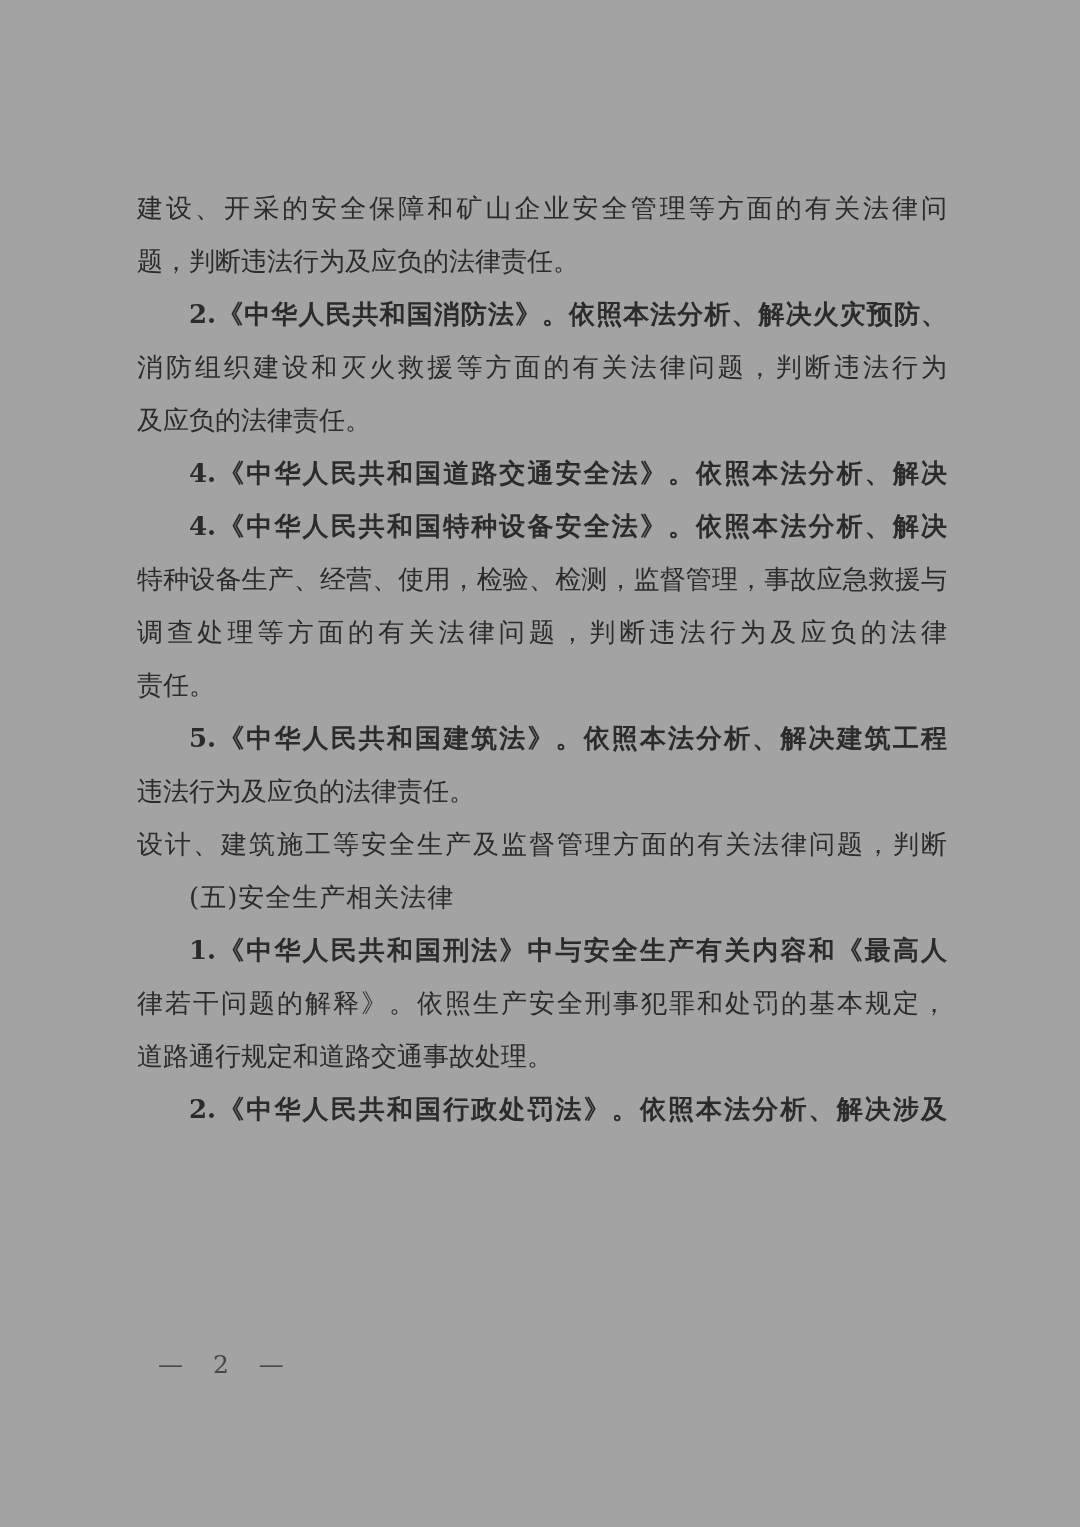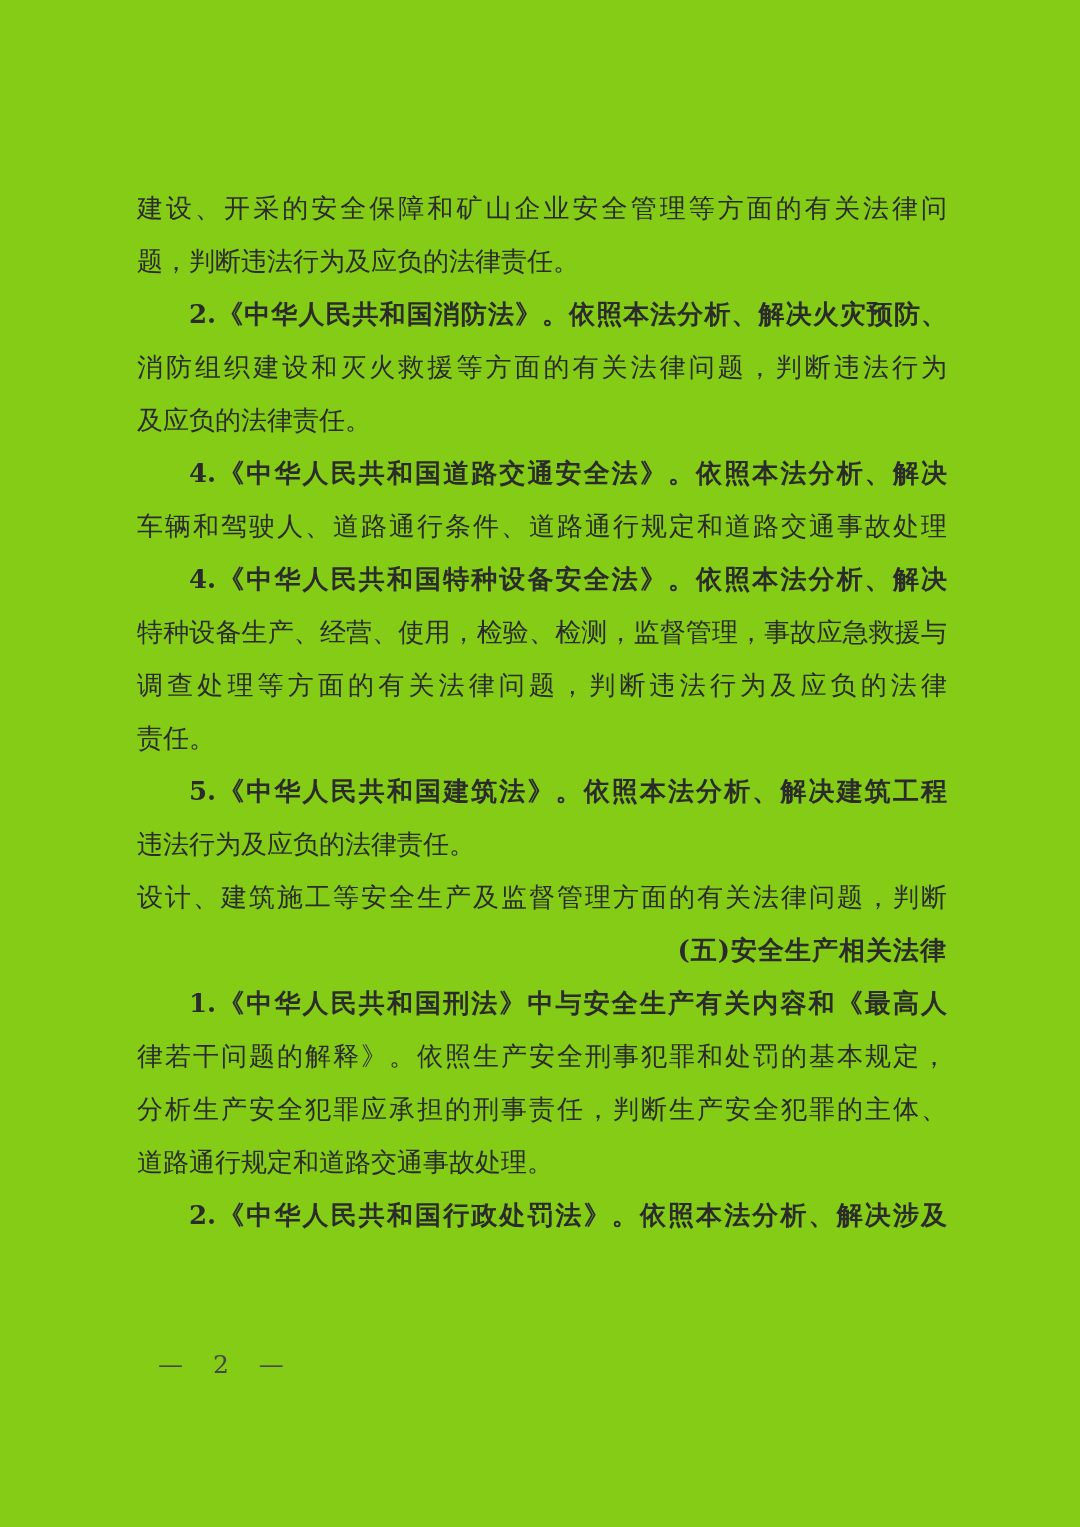--- a/index.html
+++ b/index.html
@@ -5,21 +5,21 @@
   html, body {
     margin: 0;
     padding: 0;
     background: #e9e9e9;
   }
   .page {
     position: relative;
     width: 1080px;
     height: 1527px;
     margin: 0 auto;
-    background: #84cc16;
+    background: #a3a3a3;
     font-family: "DejaVu Serif", "Liberation Serif", serif;
     color: #2b2b2b;
     overflow: hidden;
   }
   .text-column {
     position: absolute;
     left: 137px;
     top: 182px;
     width: 810px;
   }
@@ -33,23 +33,22 @@
   }
   .line.justify {
     text-align: justify;
     text-align-last: justify;
   }
   .line.indent {
     padding-left: 52px;
     font-weight: bold;
   }
   .line.bold {
-    font-weight: 700;
+    font-weight: 400;
     letter-spacing: 1px;
-    text-align: right;
   }
   .page-footer {
     position: absolute;
     left: 158px;
     top: 1350px;
     font-size: 25px;
     color: #474747;
     letter-spacing: 6px;
     word-spacing: 10px;
   }
@@ -60,31 +59,29 @@
 <div class="page">
 
   <div class="text-column">
 
   <div class="line justify">建设、开采的安全保障和矿山企业安全管理等方面的有关法律问</div>
       <div class="line">题，判断违法行为及应负的法律责任。</div>
       <div class="line indent justify">2.《中华人民共和国消防法》。依照本法分析、解决火灾预防、</div>
       <div class="line justify">消防组织建设和灭火救援等方面的有关法律问题，判断违法行为</div>
       <div class="line">及应负的法律责任。</div>
       <div class="line indent justify">4.《中华人民共和国道路交通安全法》。依照本法分析、解决</div>
-      <div class="line justify">车辆和驾驶人、道路通行条件、道路通行规定和道路交通事故处理</div>
       <div class="line indent justify">4.《中华人民共和国特种设备安全法》。依照本法分析、解决</div>
       <div class="line justify">特种设备生产、经营、使用，检验、检测，监督管理，事故应急救援与</div>
       <div class="line justify">调查处理等方面的有关法律问题，判断违法行为及应负的法律</div>
       <div class="line">责任。</div>
       <div class="line indent justify">5.《中华人民共和国建筑法》。依照本法分析、解决建筑工程</div>
       <div class="line">违法行为及应负的法律责任。</div>
       <div class="line justify">设计、建筑施工等安全生产及监督管理方面的有关法律问题，判断</div>
       <div class="line indent bold">(五)安全生产相关法律</div>
       <div class="line indent justify">1.《中华人民共和国刑法》中与安全生产有关内容和《最高人</div>
       <div class="line justify">律若干问题的解释》。依照生产安全刑事犯罪和处罚的基本规定，</div>
-      <div class="line justify">分析生产安全犯罪应承担的刑事责任，判断生产安全犯罪的主体、</div>
       <div class="line">道路通行规定和道路交通事故处理。</div>
       <div class="line indent justify">2.《中华人民共和国行政处罚法》。依照本法分析、解决涉及</div>
     </div>
 
   <div class="page-footer">— 2 —</div>
 
 </div>
 
 </body></html>

